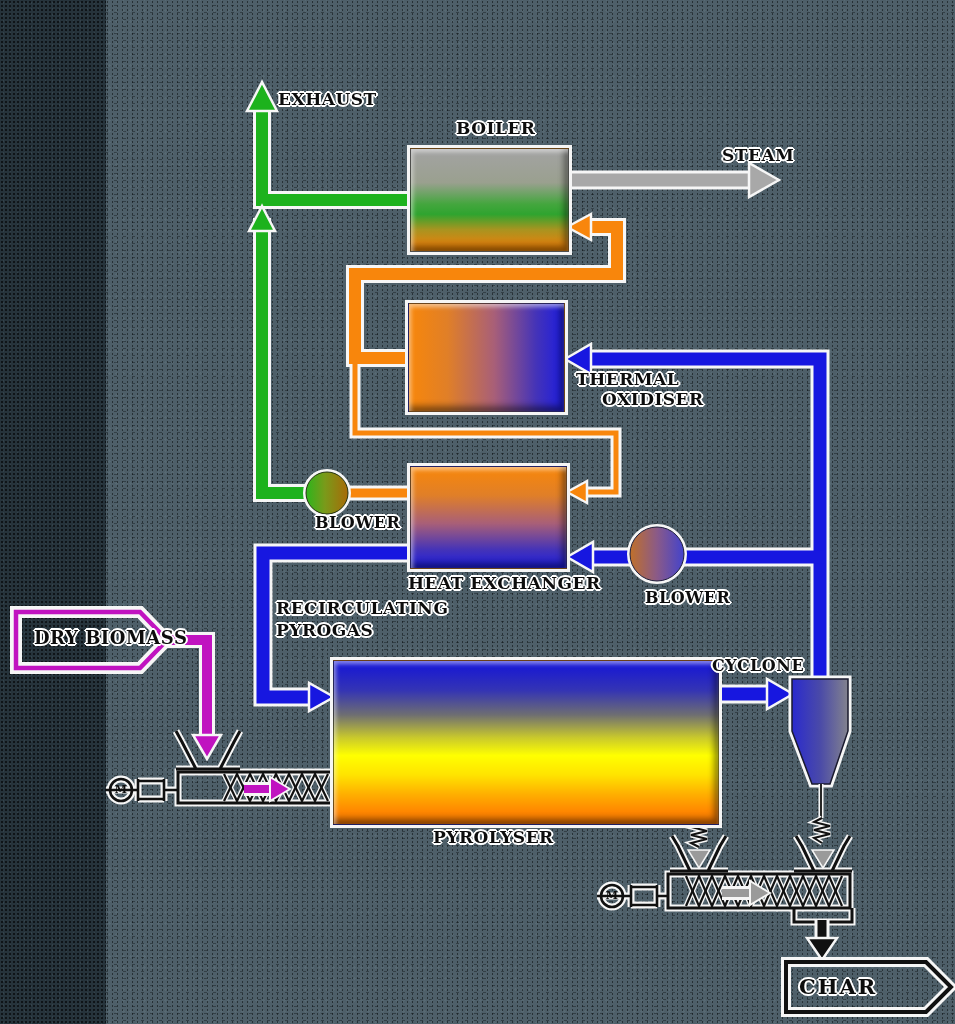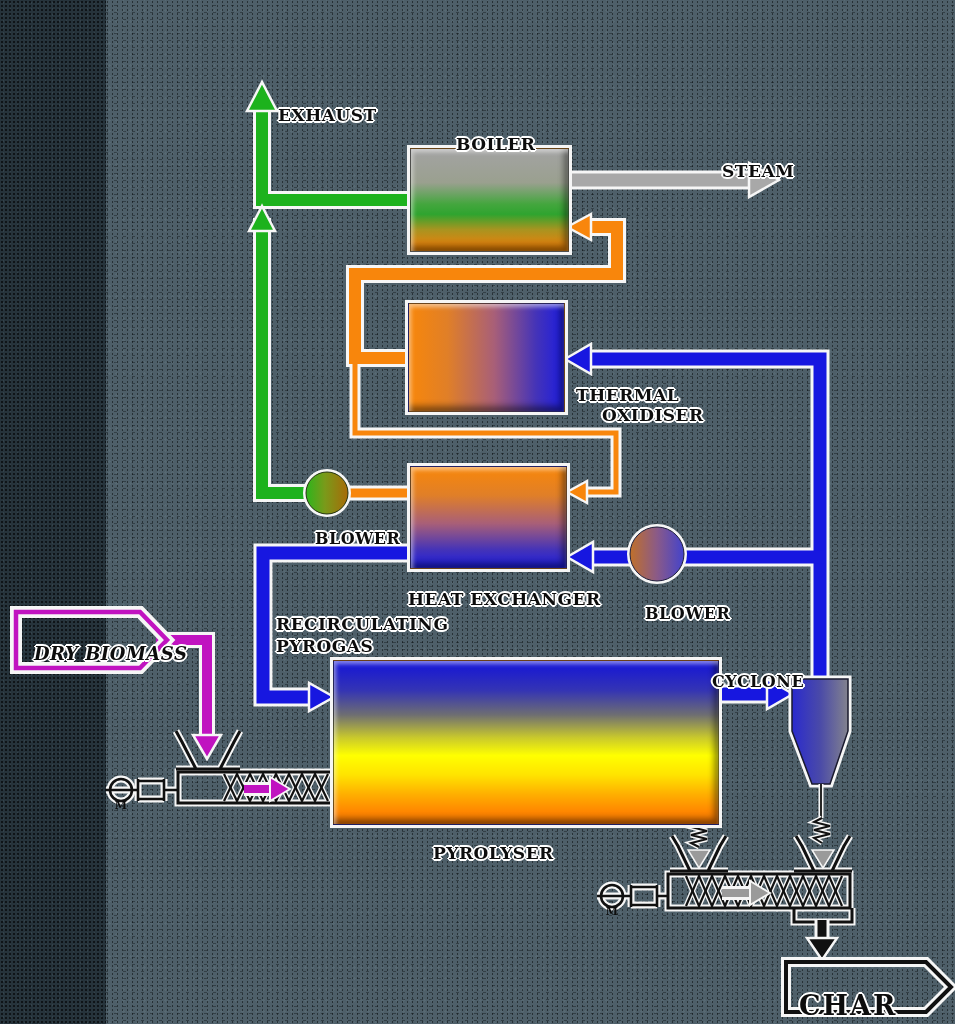--- a/index.html
+++ b/index.html
@@ -27,22 +27,22 @@
   #boiler{left:410px;top:148px;width:157px;height:102px;
     background:linear-gradient(180deg,#a3a3a3 0%,#9aa08f 33%,#44a63e 54%,#2fa42f 64%,#a89420 79%,#d98410 92%,#e67e00 100%);}
   #thermal-oxidiser{left:408px;top:303px;width:155px;height:107px;
     background:linear-gradient(90deg,#f8870a 0%,#e07f28 25%,#a85f78 55%,#4433b8 82%,#1c1ce0 100%);}
   #heat-exchanger{left:410px;top:466px;width:155px;height:101px;
     background:linear-gradient(180deg,#f8870a 0%,#e07f28 28%,#a85f78 56%,#4433b8 82%,#1c1ce0 100%);}
   #pyrolyser{left:333px;top:660px;width:384px;height:163px;
     background:linear-gradient(180deg,#1414d8 0%,#3434b4 18%,#6e6e72 33%,#c9c92c 47%,#ffff00 58%,#ffe300 70%,#ffae00 82%,#ff8800 92%,#ef7300 100%);}
   .lbl{position:absolute;z-index:3;color:#0d0d0d;font-weight:bold;letter-spacing:.5px;white-space:pre;
     text-shadow:-2px 0 0 #fff,2px 0 0 #fff,0 -2px 0 #fff,0 2px 0 #fff,
-      -1px -1px 0 #fff,1px -1px 0 #fff,-1px 1px 0 #fff,1px 1px 0 #fff;margin-top:16px;}
-  .fs17{font-size:17px;} .fs12{font-size:16px;padding-left:16px;} .fs21{font-size:27px;}
+      -1px -1px 0 #fff,1px -1px 0 #fff,-1px 1px 0 #fff,1px 1px 0 #fff;}
+  .fs17{font-size:17px;} .fs12{font-size:16px;padding-left:16px;} .fs21{font-size:21px;}
   .ctr{text-align:center;}
 </style>
 </head>
 <body>
 
 <div id="canvas">
   <div id="left-stripe"></div>
 
   <svg class="overlay" width="955" height="1024" viewBox="0 0 955 1024">
     <defs>
@@ -207,19 +207,19 @@
   <div class="lbl fs17" style="left:278px;top:89px;">EXHAUST</div>
   <div class="lbl fs17" style="left:456px;top:118px;">BOILER</div>
   <div class="lbl fs17" style="left:722px;top:145px;">STEAM</div>
   <div class="lbl fs17" style="left:576px;top:369px;">THERMAL</div>
   <div class="lbl fs17" style="left:602px;top:389px;">OXIDISER</div>
   <div class="lbl fs17 ctr" style="left:408px;top:573px;width:128px;">HEAT EXCHANGER</div>
   <div class="lbl fs12 ctr" style="left:299px;top:513px;width:56px;">BLOWER</div>
   <div class="lbl fs12 ctr" style="left:629px;top:588px;width:56px;">BLOWER</div>
   <div class="lbl fs17" style="left:276px;top:598px;">RECIRCULATING</div>
   <div class="lbl fs17" style="left:276px;top:620px;">PYROGAS</div>
-  <div class="lbl" style="left:34px;top:627px;font-size:18px;font-style:italic;">DRY BIOMASS</div>
+  <div class="lbl" style="left:34px;top:627px;font-size:18px;">DRY BIOMASS</div>
   <div class="lbl" style="left:712px;top:656px;font-size:16px;">CYCLONE</div>
   <div class="lbl fs17" style="left:433px;top:827px;">PYROLYSER</div>
   <div class="lbl fs21" style="left:799px;top:974px;letter-spacing:2px;">CHAR</div>
   <div class="lbl ctr" style="left:114px;top:783px;width:14px;font-size:11px;text-shadow:none;z-index:3;">M</div>
   <div class="lbl ctr" style="left:605px;top:889px;width:14px;font-size:11px;text-shadow:none;z-index:3;">M</div>
 </div>
 
 </body></html>

